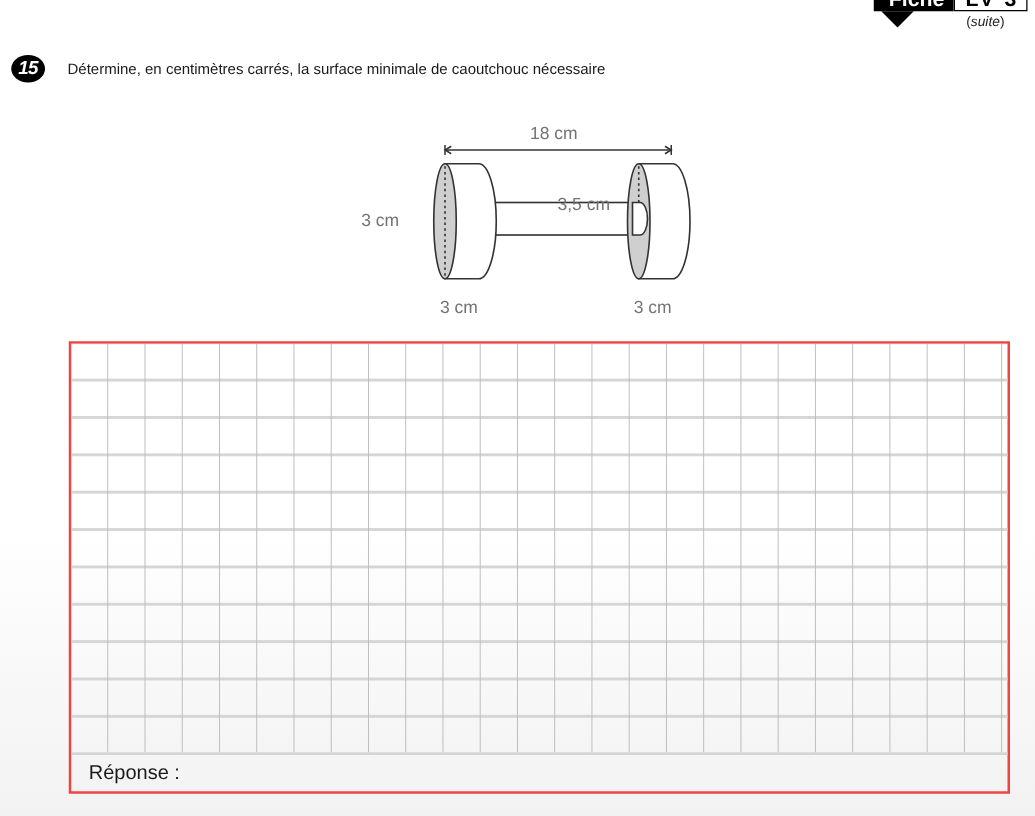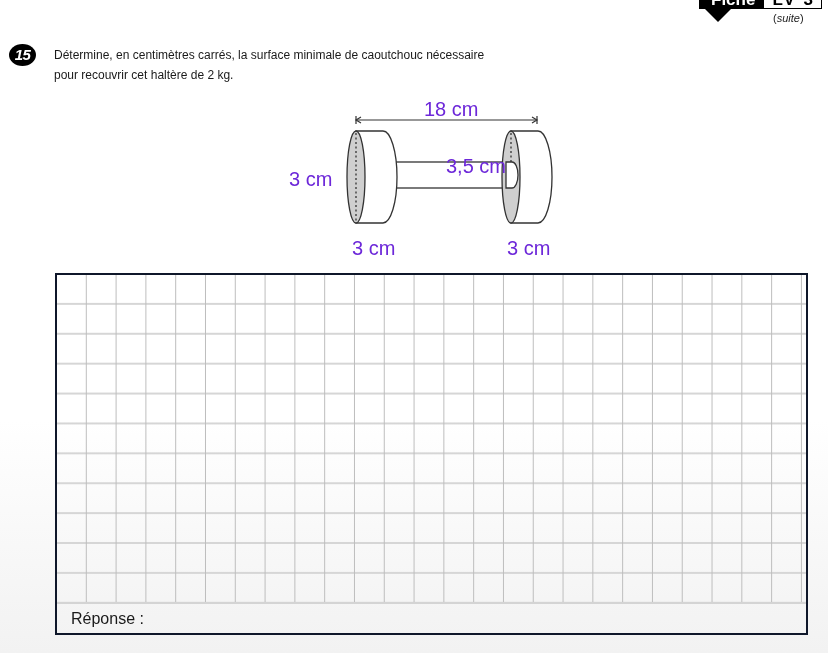--- a/index.html
+++ b/index.html
@@ -54,28 +54,28 @@
       font-size: 12px; line-height: 20px; color: #1a1a1a;
       width: 720px;
     }
 
     
     .figure {
       position: absolute; left: 280px; top: 92px; width: 290px; height: 170px;
     }
     .figure svg { position: absolute; left: 0; top: 0; }
     .fig-label {
-      position: absolute; font-size: 20px; color: #6d28d9; white-space: nowrap;
+      position: absolute; font-size: 14px; color: #737373; white-space: nowrap;
     }
 
     
     .answer-box {
       position: absolute; left: 55px; top: 273px;
       width: 753px; height: 362px;
-      border: 2px solid #0f172a;
+      border: 2px solid #ef4444;
       background: transparent;
     }
     .grid-area {
       position: absolute; left: 0; top: 0; right: 0; height: 329px;
       background-image:
         linear-gradient(to right, #bdbdbd 1px, transparent 1px),
         linear-gradient(to bottom, #d6d6d6 2px, transparent 2px);
       background-size: 29.8px 100%, 100% 29.9px;
       background-position: -1px 0, 0 -2px;
       border-bottom: 2px solid #d4d4d4;
@@ -91,21 +91,20 @@
 <div class="fiche-badge">
   <span class="fiche-label">Fiche</span>
   <span class="fiche-code">LV 3</span>
 </div>
 <div class="fiche-arrow"></div>
 <div class="suite">(<i>suite</i>)</div>
 
 <div class="q-number">15</div>
 <div class="q-text">
   <div>Détermine, en centimètres carrés, la surface minimale de caoutchouc nécessaire</div>
-  <div>pour recouvrir cet haltère de 2 kg.</div>
 </div>
 
 <div class="figure">
   <svg width="290" height="170" viewBox="0 0 290 170">
 
     <g stroke="#333" stroke-width="1.2" fill="none">
       <line x1="76" y1="28" x2="257" y2="28"></line>
       <line x1="76" y1="24" x2="76" y2="32"></line>
       <line x1="257" y1="24" x2="257" y2="32"></line>
       <polyline points="81,25 76,28 81,31"></polyline>

